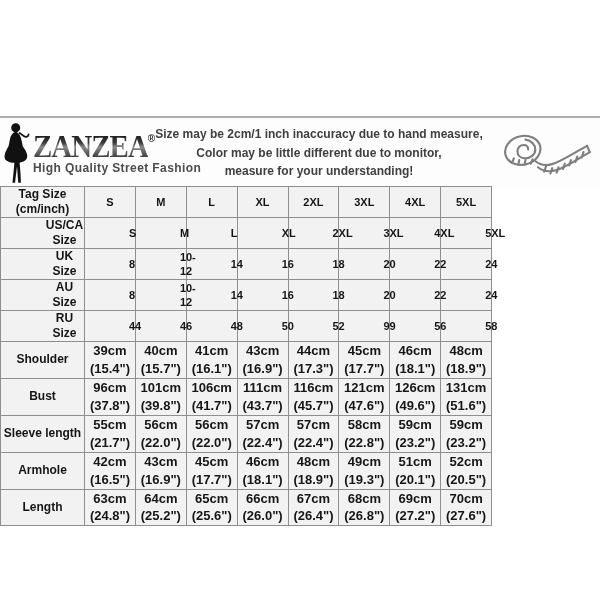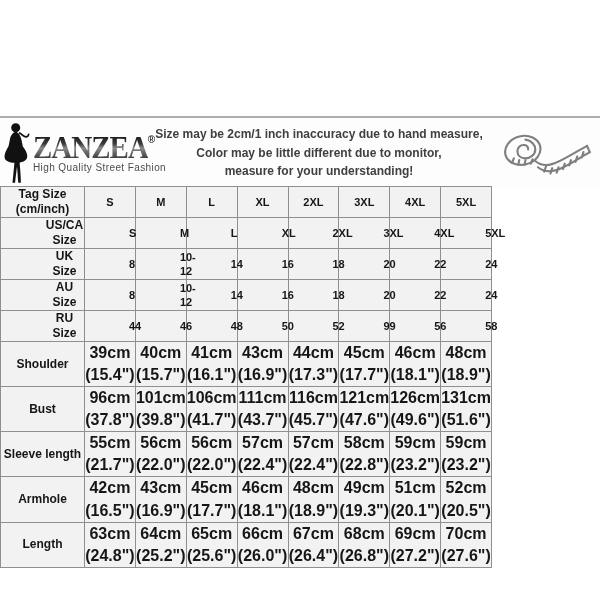--- a/index.html
+++ b/index.html
@@ -31,22 +31,22 @@
     font-family:"Liberation Serif","DejaVu Serif",serif;
     font-weight:bold;font-size:29px;letter-spacing:-1px;
     background:linear-gradient(180deg,#0a0a0a 0%,#3c3c3c 38%,#8a8a8a 52%,#1a1a1a 100%);
     -webkit-background-clip:text;background-clip:text;color:transparent;
     display:inline-block;transform:scaleY(1.06);
   }
   .registered{
     font-size:10px;vertical-align:14px;color:#2a2a2a;font-weight:bold;
   }
   .tagline{
-    font-size:10px;color:#4c4c4c;letter-spacing:0.4px;margin-top:1px;
-    font-weight:normal;white-space:nowrap;text-align:right;
+    font-size:12px;color:#4c4c4c;letter-spacing:0.4px;margin-top:1px;
+    font-weight:bold;white-space:nowrap;text-align:right;
   }
   .disclaimer{
     flex:1;text-align:center;
     font-size:12px;font-weight:bold;color:#404040;line-height:1.55;
     padding-right:4px;
   }
   .tape{width:108px;min-width:108px;height:66px;display:flex;align-items:center;justify-content:center;}
 
   
   table.size-table{
@@ -60,21 +60,21 @@
     background:#f2f2f2;
     text-align:center;vertical-align:middle;
     font-weight:bold;color:#161616;
     padding:0;
   }
   table.size-table th{font-size:12px;line-height:1.25;}
   table.size-table td{font-size:11px;line-height:1.3;}
   tr.row-tag th, tr.row-tag td{height:29px;}
   tr.row-size th, tr.row-size td{height:22px;padding-left:44px;}
   tr.row-measure th, tr.row-measure td{height:33px;}
-  tr.row-measure td{font-size:16px;line-height:1.38;}
+  tr.row-measure td{font-size:13px;line-height:1.38;}
 </style>
 </head>
 <body>
 
 <div class="page">
 
   <div class="header-band">
 
     <div class="logo">
       <svg class="logo-figure" viewBox="0 0 44 96" xmlns="http://www.w3.org/2000/svg">

